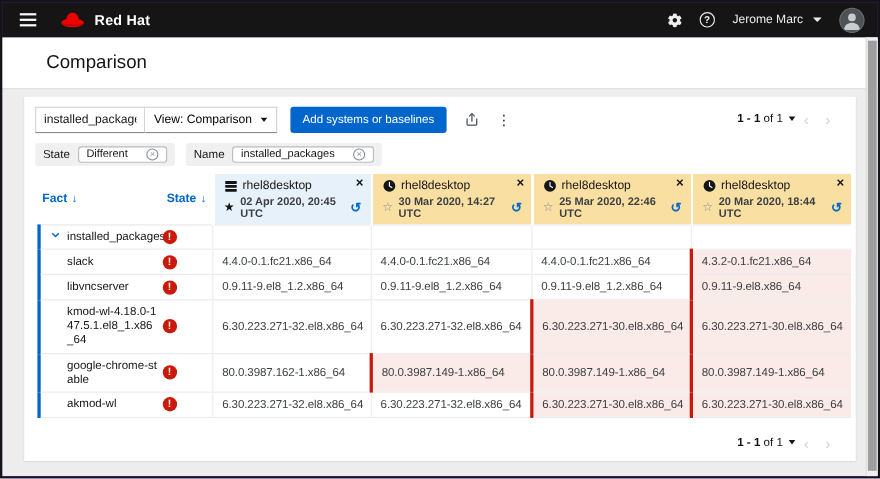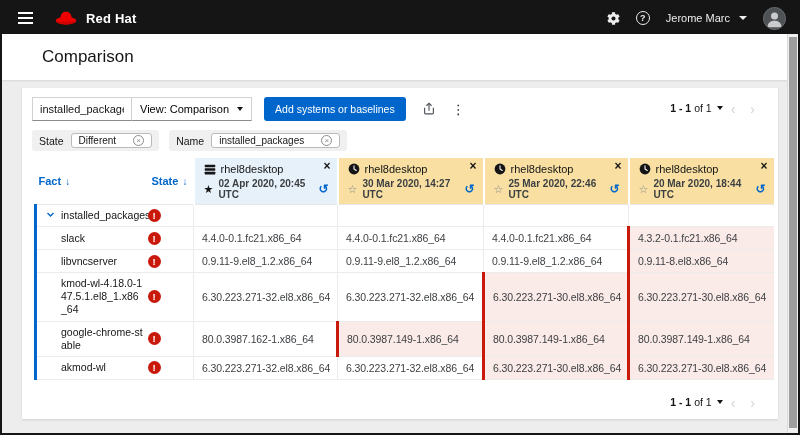--- a/index.html
+++ b/index.html
@@ -286,21 +286,21 @@
               <td class="td-val">4.4.0-0.1.fc21.x86_64</td>
               <td class="td-val">4.4.0-0.1.fc21.x86_64</td>
               <td class="td-val changed">4.3.2-0.1.fc21.x86_64</td>
             </tr>
             <tr>
               <td class="td-fact">libvncserver</td>
               <td class="td-state"><span class="err-icon">!</span></td>
               <td class="td-val">0.9.11-9.el8_1.2.x86_64</td>
               <td class="td-val">0.9.11-9.el8_1.2.x86_64</td>
               <td class="td-val">0.9.11-9.el8_1.2.x86_64</td>
-              <td class="td-val changed">0.9.11-8.el8.x86_64</td>
+              <td class="td-val changed">0.9.11-9.el8.x86_64</td>
             </tr>
             <tr>
               <td class="td-fact">kmod-wl-4.18.0-147.5.1.el8_1.x86_64</td>
               <td class="td-state"><span class="err-icon">!</span></td>
               <td class="td-val">6.30.223.271-32.el8.x86_64</td>
               <td class="td-val">6.30.223.271-32.el8.x86_64</td>
               <td class="td-val changed">6.30.223.271-30.el8.x86_64</td>
               <td class="td-val changed">6.30.223.271-30.el8.x86_64</td>
             </tr>
             <tr>

